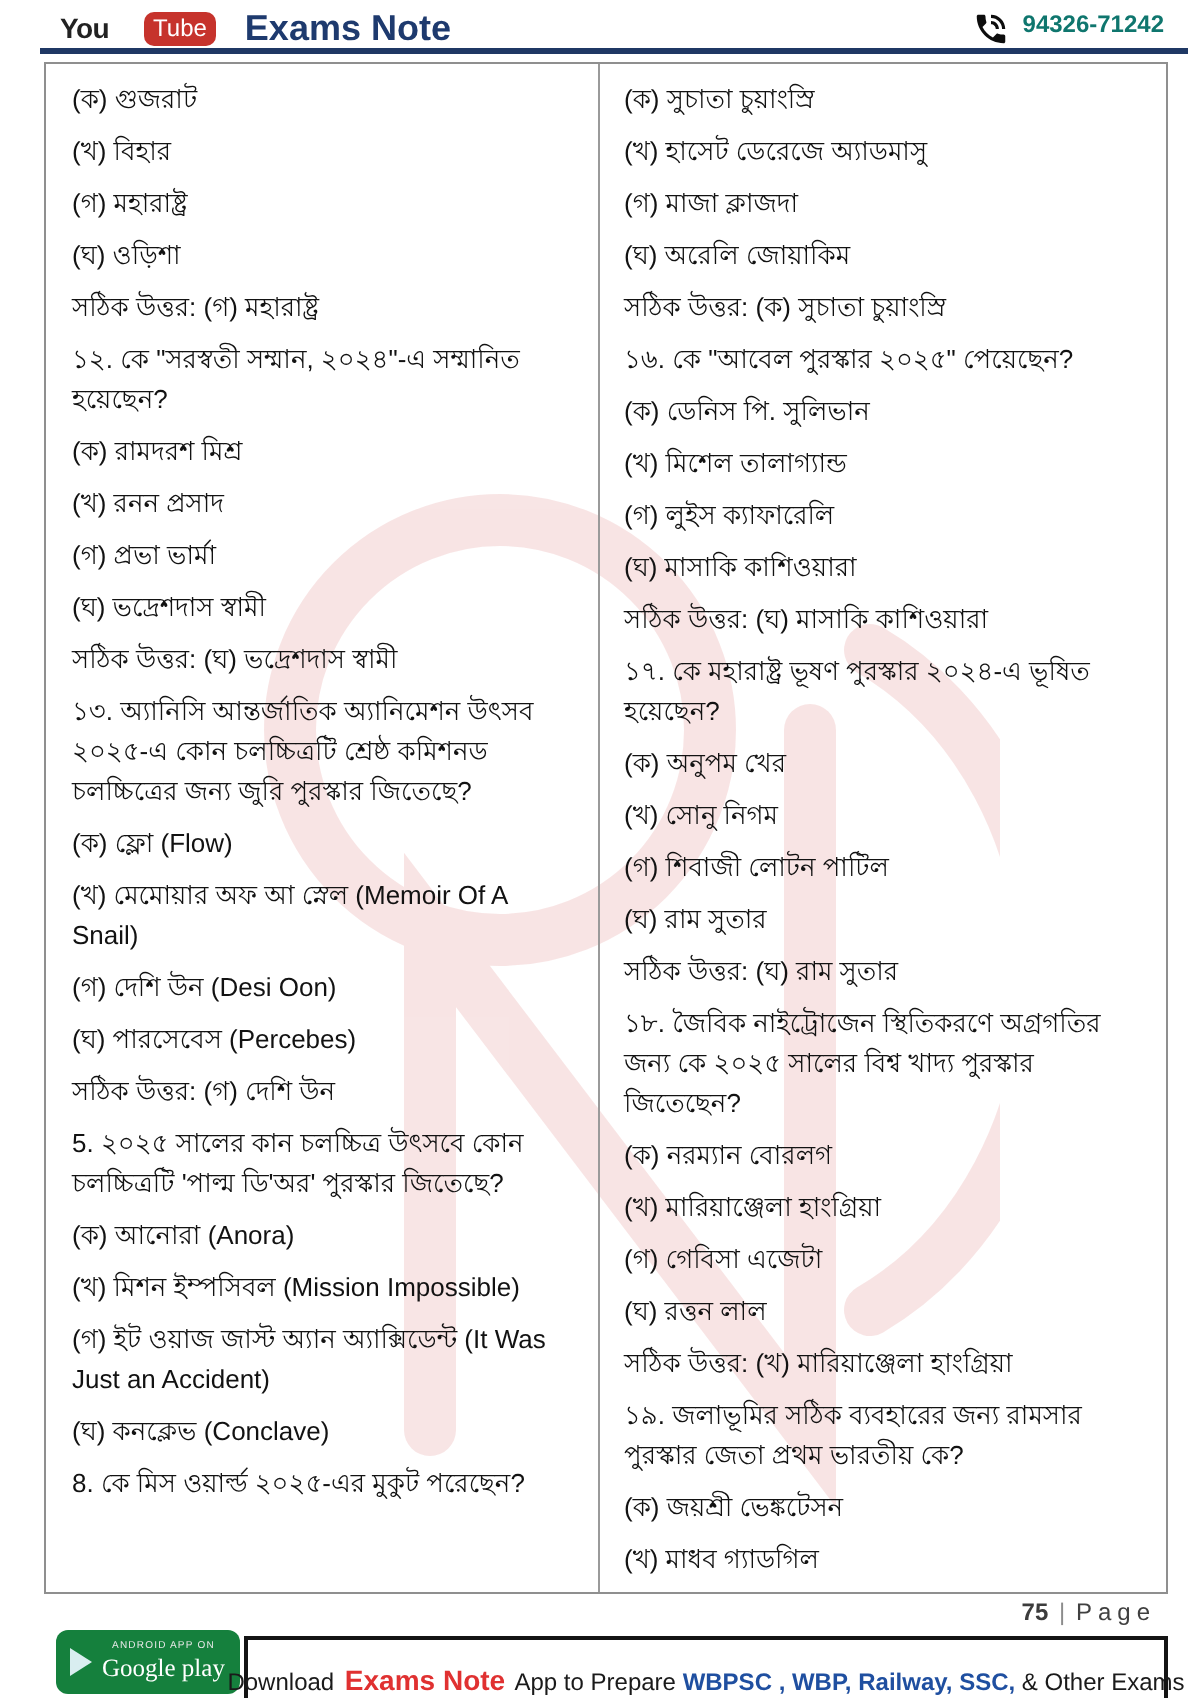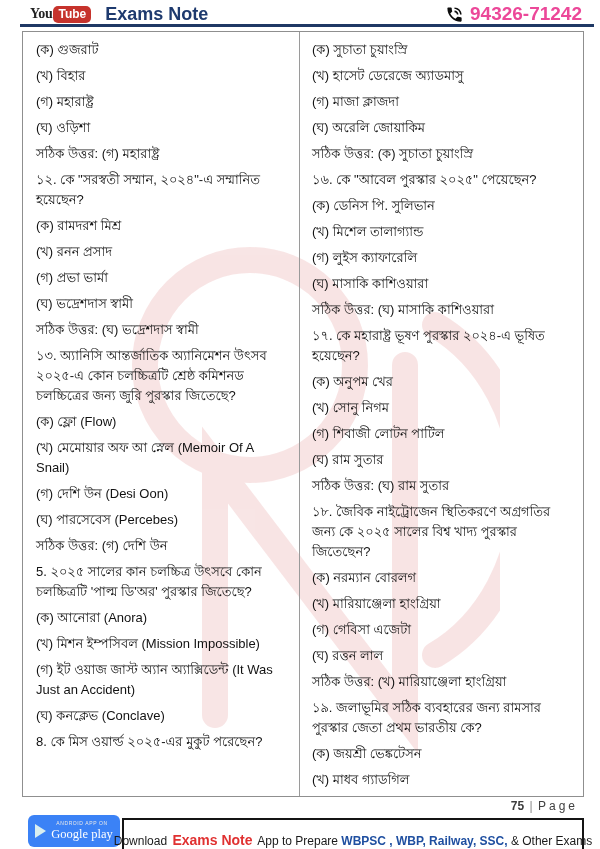--- a/index.html
+++ b/index.html
@@ -3,25 +3,25 @@
 <meta charset="utf-8">
 <style>
   html,body{margin:0;padding:0;background:#fff;}
   .page{position:relative;width:600px;height:849px;background:#ffffff;overflow:hidden;
         font-family:"Liberation Sans","DejaVu Sans",sans-serif;color:#111;}
 
   
   .header{position:absolute;left:30px;right:18px;top:3px;height:22px;
           display:flex;justify-content:space-between;align-items:center;}
   .yt-wrap{display:flex;align-items:center;}
-  .yt-you{font-weight:700;font-size:14px;color:#222;letter-spacing:-0.3px;font-family:Liberation Serif, serif;}
-  .yt-tube{background:#c6332c;color:#fff;font-weight:700;font-size:12px;
-           padding:1px 5px 2px;border-radius:5px;margin-left:1px;}
+  .yt-you{font-weight:700;font-size:14px;color:#222;letter-spacing:-0.3px;}
+  .yt-tube{background:#c6332c;color:#fff;font-weight:400;font-size:12px;
+           padding:1px 5px 2px;border-radius:5px;margin-left:17px;}
   .channel-name{color:#1e3a6e;font-weight:700;font-size:18px;margin-left:14px;}
-  .phone-wrap{display:flex;align-items:center;gap:6px;font-weight:700;font-size:19px;color:#ec4899;}
+  .phone-wrap{display:flex;align-items:flex-start;gap:6px;font-weight:700;font-size:12px;color:#0f766e;}
   .phone-wrap svg{display:block;}
 
   .rule{position:absolute;left:20px;top:24px;width:574px;height:2.5px;background:#1f3864;}
 
   
   .content-box{position:absolute;left:22px;top:31px;width:562px;height:766px;
                border:1px solid #8f8f8f;box-sizing:border-box;background:transparent;padding-left:48px;}
   .divider{position:absolute;left:276px;top:0px;bottom:0px;width:1px;background:#9a9a9a;}
   .col{position:absolute;top:8px;font-size:13px;line-height:20px;color:#121212;}
   .col-left{left:13px;width:252px;}
@@ -31,23 +31,23 @@
   
   .watermark{position:absolute;left:120px;top:215px;pointer-events:none;}
 
   
   .pagefoot{position:absolute;right:22px;top:799px;font-size:12px;}
   .pagefoot .num{color:#3c3c3c;font-weight:700;}
   .pagefoot .sep{color:#8c8c8c;margin:0 2px;}
   .pagefoot .word{color:#404040;letter-spacing:3px;text-align:center;}
 
   
-  .playbadge{position:absolute;left:28px;top:815px;width:92px;height:32px;background:#3b82f6;
+  .playbadge{position:absolute;left:28px;top:815px;width:92px;height:32px;background:#15803d;
              border-radius:6px;display:flex;align-items:center;padding:2px 7px;gap:5px;
-             box-sizing:border-box;cursor:pointer;justify-content:center;}
+             box-sizing:border-box;cursor:pointer;}
   .play-tri{width:0;height:0;border-top:7px solid transparent;border-bottom:7px solid transparent;
             border-left:11px solid #d9eef0;}
   .badge-text{display:flex;flex-direction:column;align-items:center;line-height:1;}
   .badge-top{color:#e8e8e8;font-size:5px;letter-spacing:0.6px;margin-bottom:2px;}
   .badge-google{color:#fff;font-size:12.5px;font-family:"Liberation Serif","DejaVu Serif",serif;}
 
   .promostrip{position:absolute;left:122px;top:818px;width:462px;height:43px;background:#fff;
               border:2px solid #141414;box-sizing:border-box;display:flex;align-items:center;
               justify-content:center;font-size:12px;white-space:nowrap;}
   .seg-black{color:#1a1a1a;}

